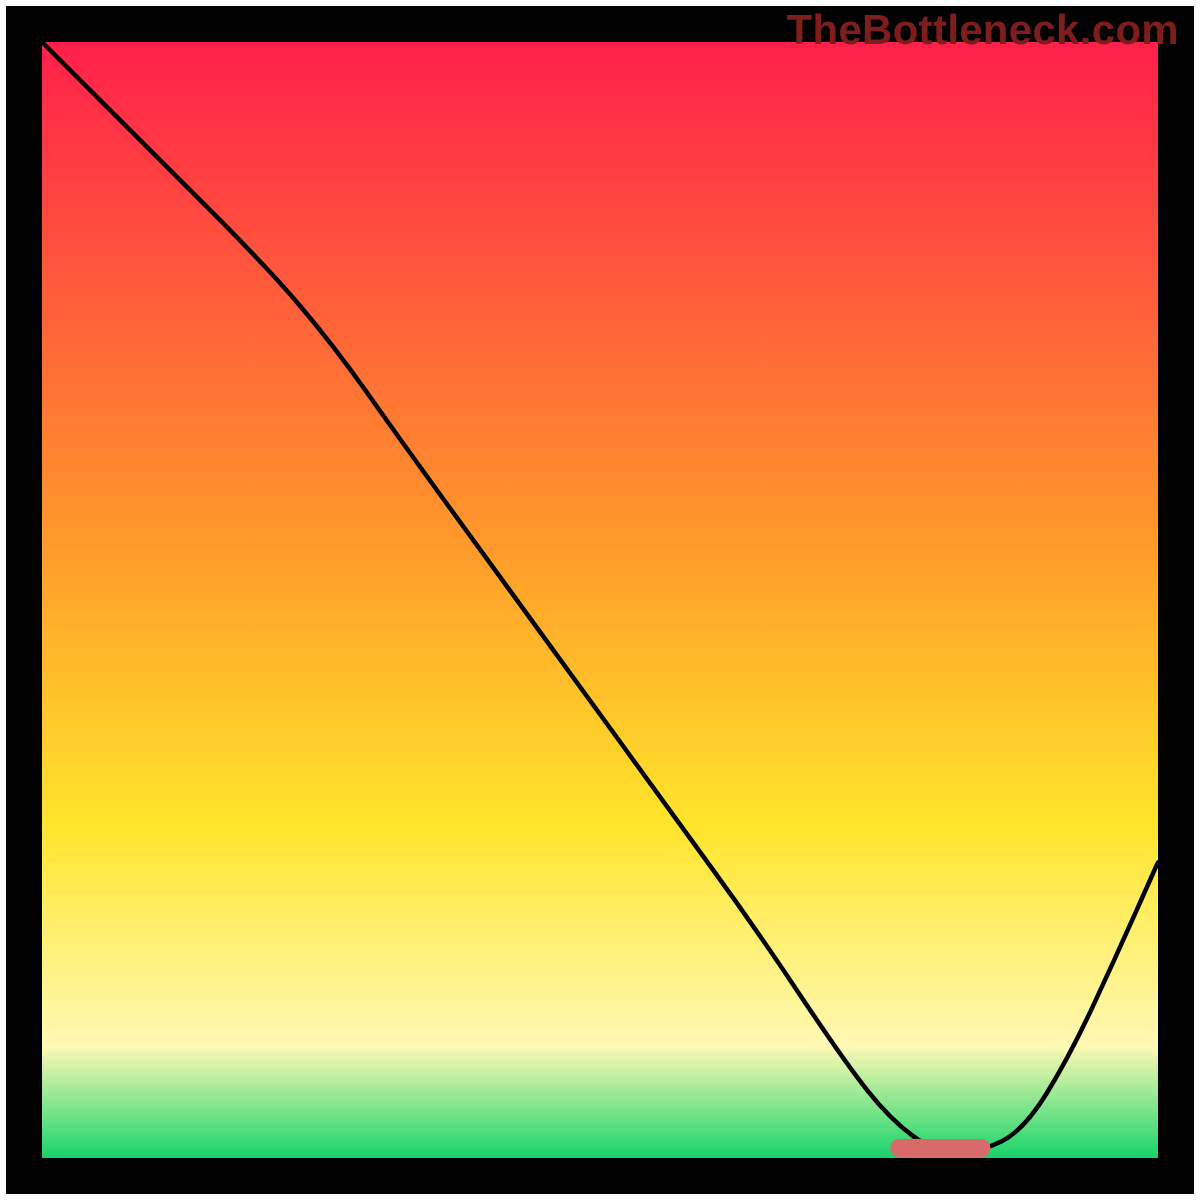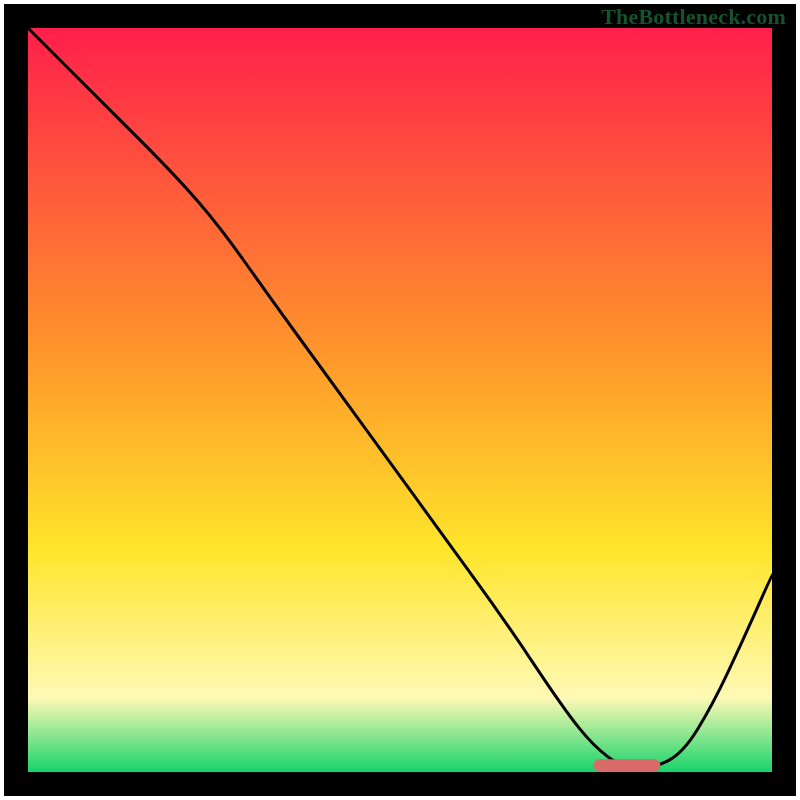--- a/index.html
+++ b/index.html
@@ -12,25 +12,24 @@
   }
   .root {
     position: relative;
     width: 800px;
     height: 800px;
   }
   .attribution {
     position: absolute;
     top: 4px;
     right: 14px;
-    font-size: 22px;
+    font-size: 28px;
     font-weight: 700;
-    color: #14532d;
+    color: #7f1d1d;
     letter-spacing: 0.2px;
-    font-family: Liberation Serif, serif;
   }
   svg.chart {
     display: block;
   }
 </style>
 </head>
 <body>
 <div class="root">
 
 <div class="attribution">TheBottleneck.com</div>

